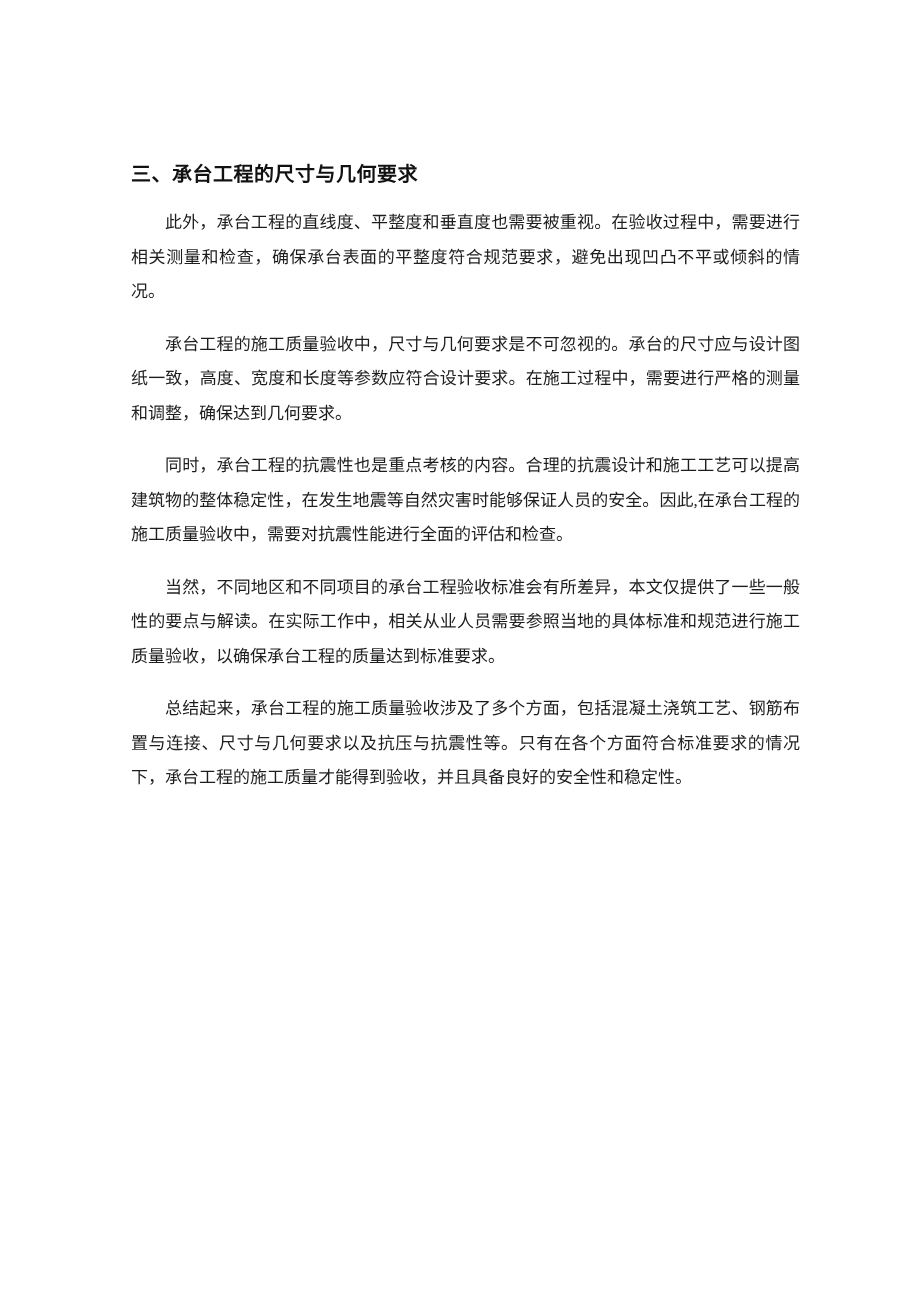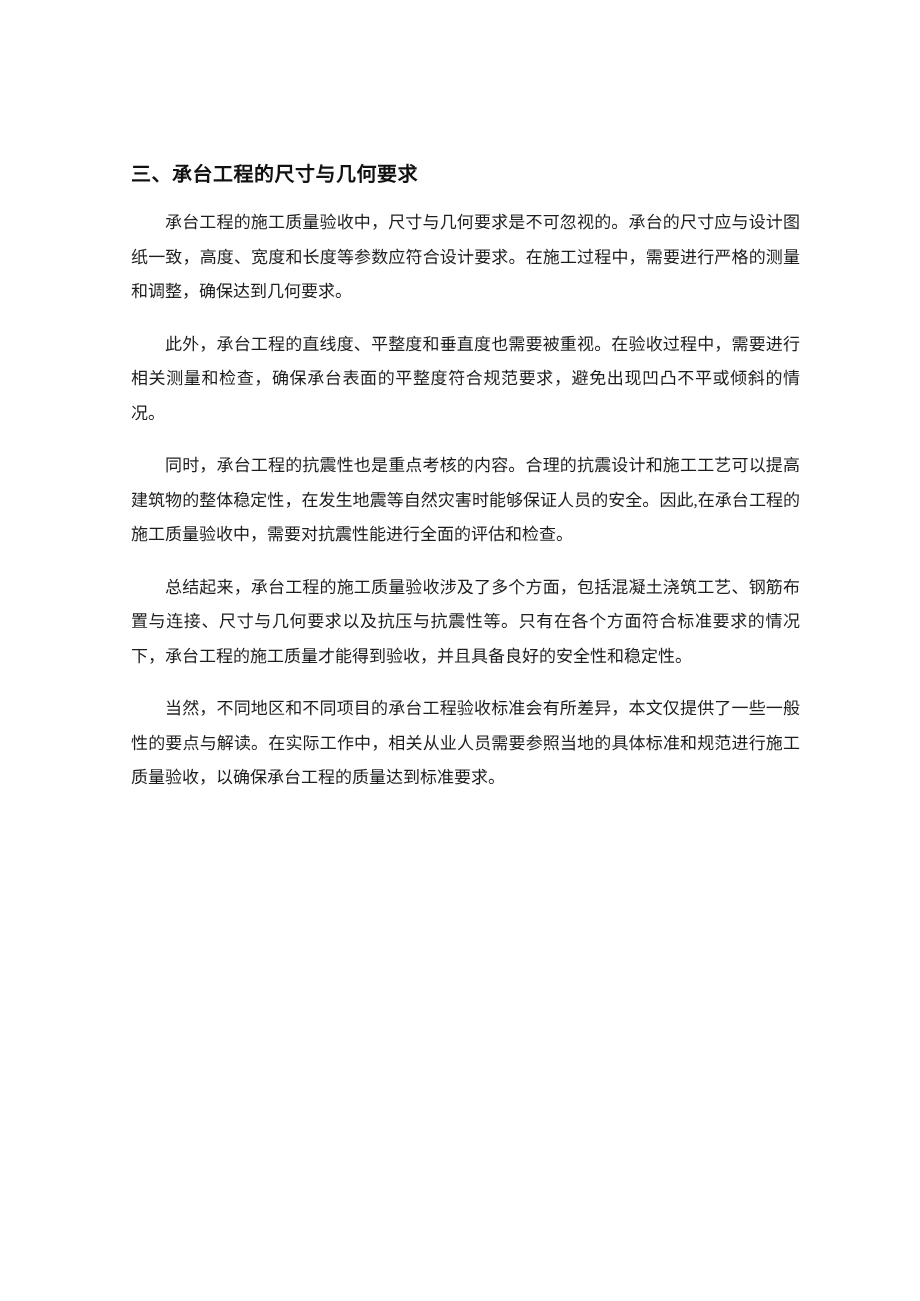--- a/index.html
+++ b/index.html
@@ -45,26 +45,26 @@
   }
 </style>
 </head>
 <body>
 
 <div class="page">
   <div class="content">
 
     <h2 class="section-heading">三、承台工程的尺寸与几何要求</h2>
 
+    <p class="body-paragraph">此外，承台工程的直线度、平整度和垂直度也需要被重视。在验收过程中，需要进行相关测量和检查，确保承台表面的平整度符合规范要求，避免出现凹凸不平或倾斜的情况。</p>
+
     <p class="body-paragraph">承台工程的施工质量验收中，尺寸与几何要求是不可忽视的。承台的尺寸应与设计图纸一致，高度、宽度和长度等参数应符合设计要求。在施工过程中，需要进行严格的测量和调整，确保达到几何要求。</p>
-
-    <p class="body-paragraph">此外，承台工程的直线度、平整度和垂直度也需要被重视。在验收过程中，需要进行相关测量和检查，确保承台表面的平整度符合规范要求，避免出现凹凸不平或倾斜的情况。</p>
 
 
 
     <p class="body-paragraph">同时，承台工程的抗震性也是重点考核的内容。合理的抗震设计和施工工艺可以提高建筑物的整体稳定性，在发生地震等自然灾害时能够保证人员的安全。因此,在承台工程的施工质量验收中，需要对抗震性能进行全面的评估和检查。</p>
 
+    <p class="body-paragraph">当然，不同地区和不同项目的承台工程验收标准会有所差异，本文仅提供了一些一般性的要点与解读。在实际工作中，相关从业人员需要参照当地的具体标准和规范进行施工质量验收，以确保承台工程的质量达到标准要求。</p>
+
     <p class="body-paragraph">总结起来，承台工程的施工质量验收涉及了多个方面，包括混凝土浇筑工艺、钢筋布置与连接、尺寸与几何要求以及抗压与抗震性等。只有在各个方面符合标准要求的情况下，承台工程的施工质量才能得到验收，并且具备良好的安全性和稳定性。</p>
-
-    <p class="body-paragraph">当然，不同地区和不同项目的承台工程验收标准会有所差异，本文仅提供了一些一般性的要点与解读。在实际工作中，相关从业人员需要参照当地的具体标准和规范进行施工质量验收，以确保承台工程的质量达到标准要求。</p>
 
   </div>
 </div>
 
 </body></html>

